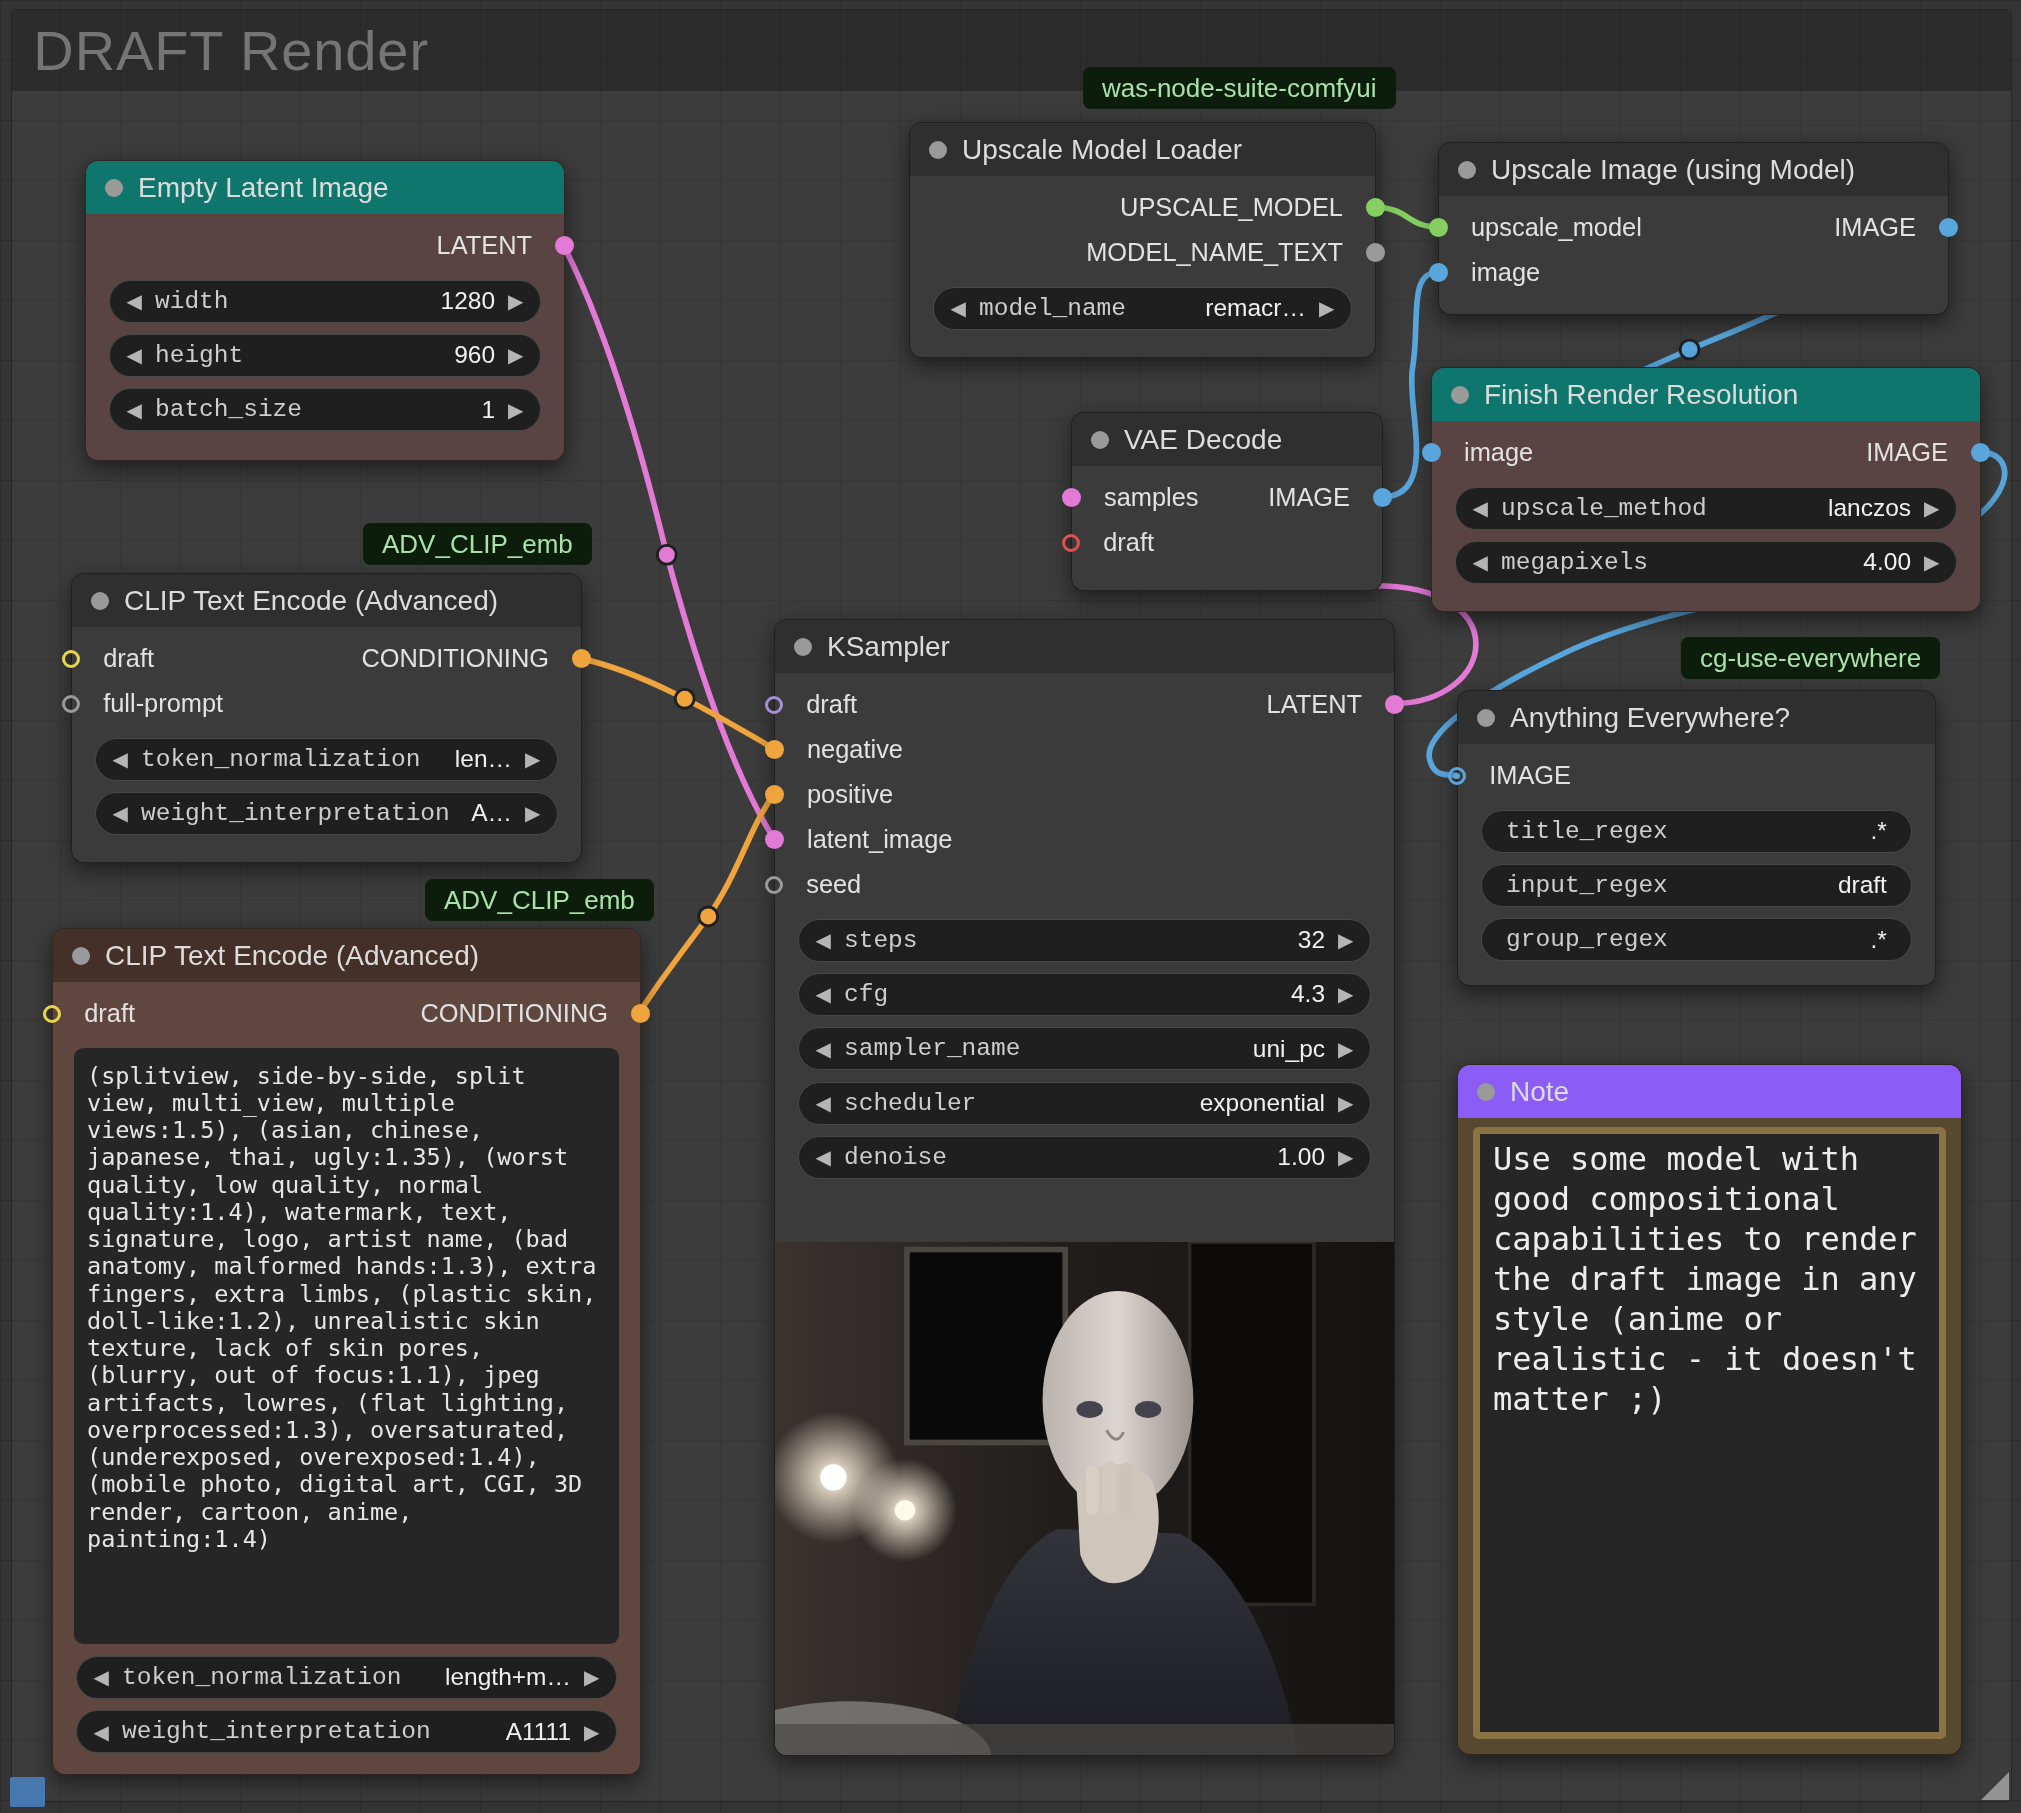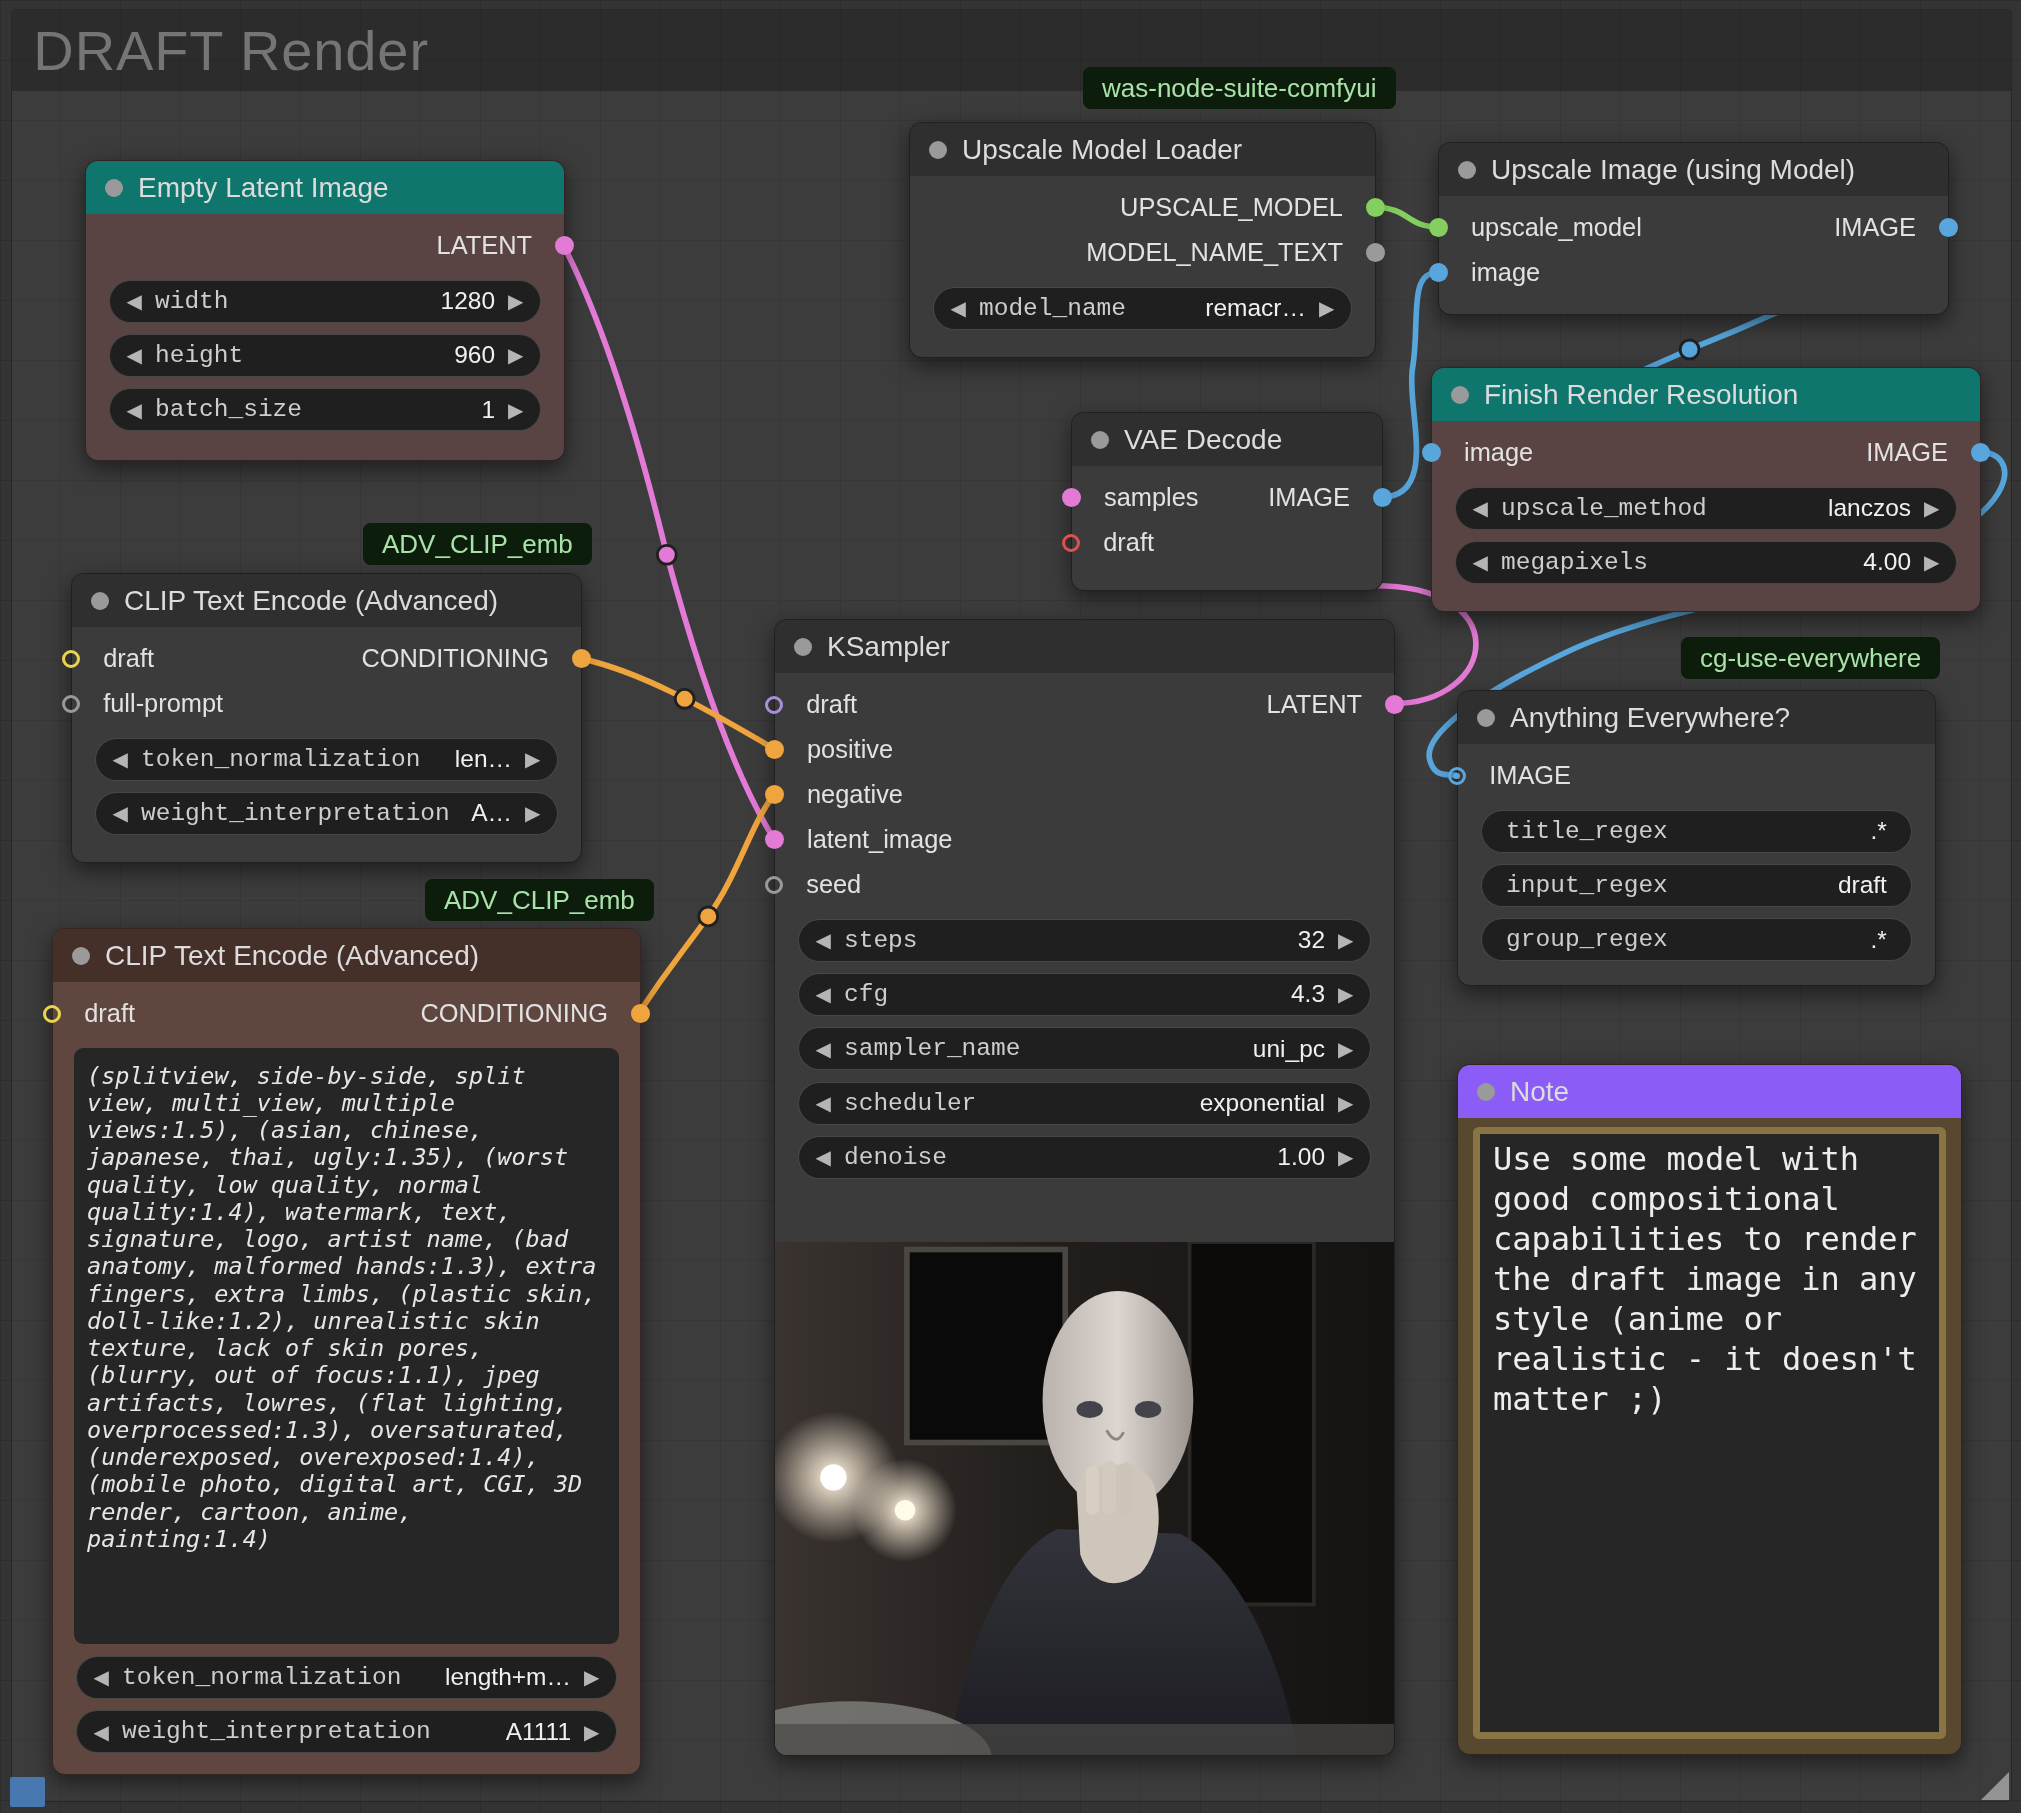--- a/index.html
+++ b/index.html
@@ -56,21 +56,21 @@
   .widget{height:41px;margin:11.3px 22.6px 0;background:#1f1f1f;border:0.9px solid rgba(255,255,255,.18);
     border-radius:22.6px;display:flex;align-items:center;gap:13px;padding:0 17px;
     font-size:24.5px;color:#cfcfcf;white-space:nowrap;}
   .warr{color:#b5b5b5;font-size:20px;flex:0 0 auto;}
   .wlabel{color:#cdcdcd;font-family:Liberation Mono, monospace;}
   .wval{margin-left:auto;color:#f0f0f0;}
   .widget.no-arrows{padding:0 24.5px;}
   
   .prompt-box{margin:11.3px 21px 0;background:#262626;border-radius:9.4px;padding:15px 13px;
     font-family:"DejaVu Sans Mono", monospace;font-size:23.5px;line-height:1.16;
-    color:#e6e6e6;white-space:pre-wrap;overflow:hidden;flex:1;font-style:italic;}
+    color:#e6e6e6;white-space:pre-wrap;overflow:hidden;flex:1;}
   .note-box{margin:9.4px 15px 15px;background:#262626;border:7.5px solid #8a7444;border-radius:5.6px;
     padding:5px 13px;font-family:"DejaVu Sans Mono", monospace;font-size:32px;line-height:1.25;
     color:#ededed;flex:1;overflow:hidden;}
   
   .preview{position:absolute;left:0;right:0;bottom:0;height:513px;border-radius:0 0 12.2px 12.2px;overflow:hidden;}
   .preview svg{display:block;width:100%;height:100%;}
   
   .badge{position:absolute;z-index:3;height:42px;line-height:42px;padding:0 19px;
     background:#0c1d0c;color:#a9e2a9;border-radius:7.5px;font-size:26px;white-space:nowrap;margin-left:15px;}
   
@@ -293,27 +293,27 @@
         <span>draft</span>
       </div>
     <div class="sout">
         <span>LATENT</span>
         <span class="dot c-pink"></span>
       </div>
   </div>
   <div class="srow">
     <div class="sin">
         <span class="dot c-orange"></span>
+        <span>negative</span>
+      </div>
+  </div>
+  <div class="srow">
+    <div class="sin">
+        <span class="dot c-orange"></span>
         <span>positive</span>
-      </div>
-  </div>
-  <div class="srow">
-    <div class="sin">
-        <span class="dot c-orange"></span>
-        <span>negative</span>
       </div>
   </div>
   <div class="srow">
     <div class="sin">
         <span class="dot c-pink"></span>
         <span>latent_image</span>
       </div>
   </div>
   <div class="srow">
     <div class="sin">

